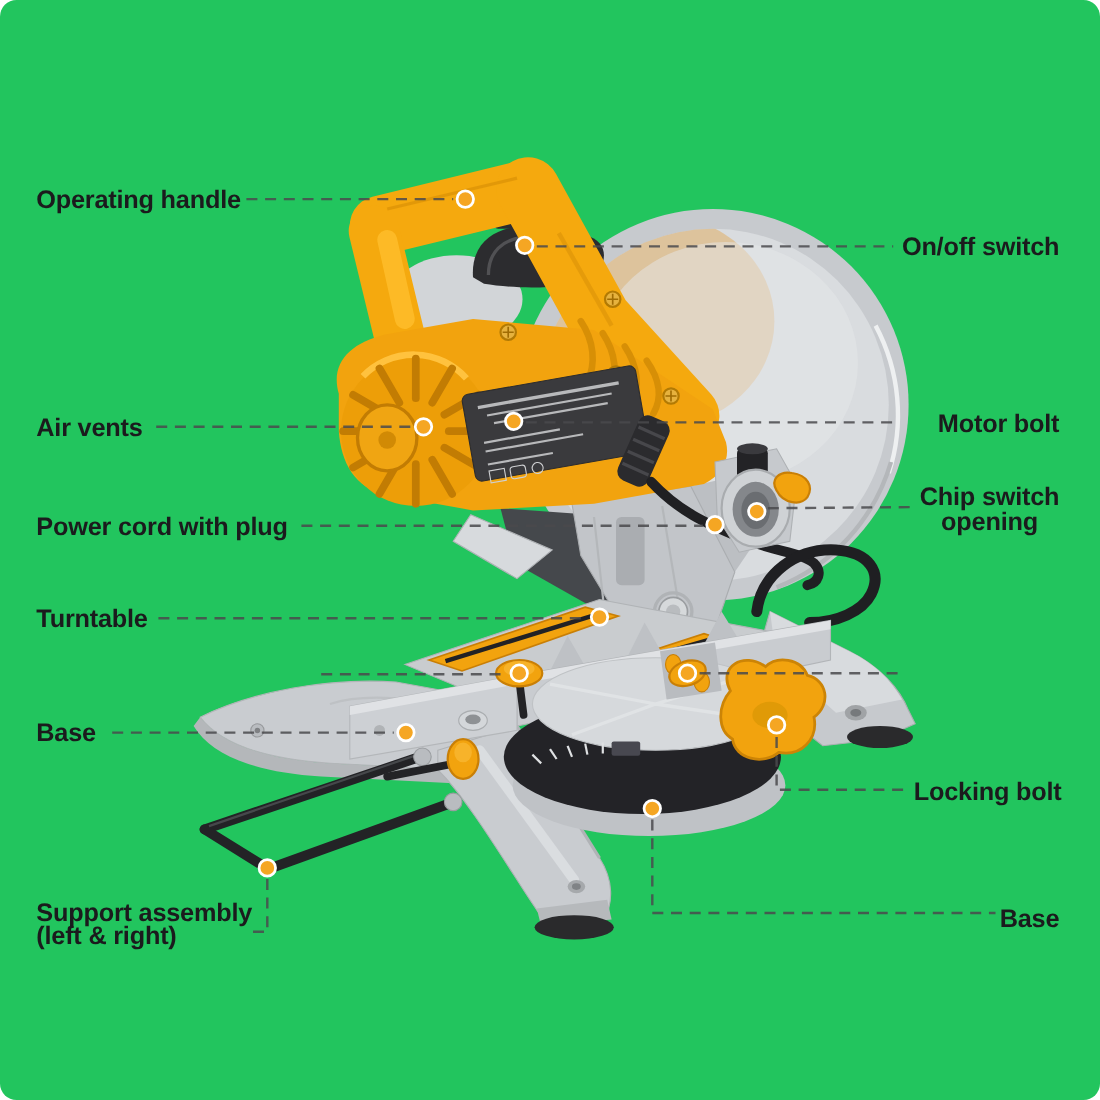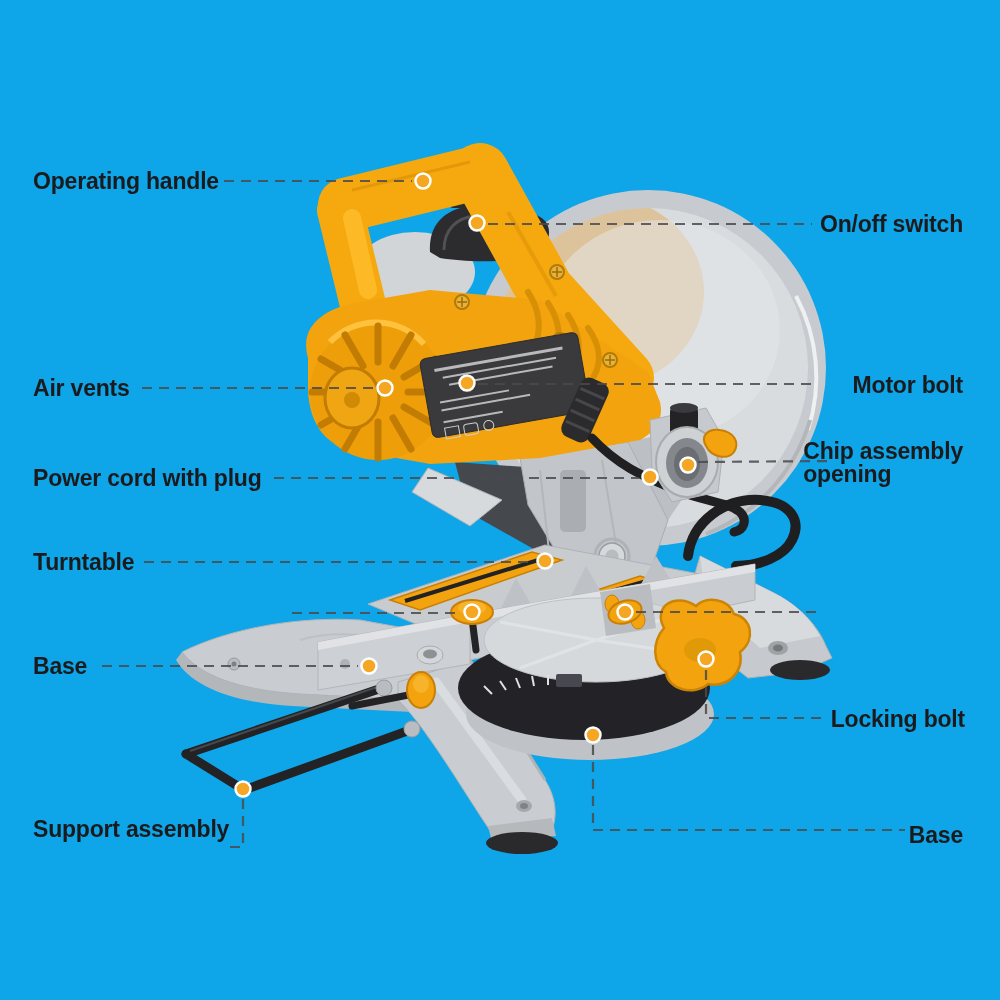--- a/index.html
+++ b/index.html
@@ -1,21 +1,21 @@
 <!DOCTYPE html>
 <html><head>
 <meta charset="utf-8">
 <style>
   html,body{margin:0;padding:0;background:#fff;}
-  .canvas{position:relative;width:1000px;height:1000px;background:#0ea5e9;overflow:hidden;
-          font-family:"Liberation Sans", sans-serif;}
+  .canvas{position:relative;width:1000px;height:1000px;background:#22c55e;overflow:hidden;
+          font-family:"Liberation Sans", sans-serif;border-radius:15px;}
   .art{position:absolute;left:0;top:0;}
   .lbl{position:absolute;font-weight:700;font-size:23px;line-height:26px;
        color:#1b1b1d;letter-spacing:-0.2px;white-space:nowrap;}
-  .lbl.right{text-align:left;}
+  .lbl.right{text-align:center;}
   .two{line-height:21px;}
   .two.ch{line-height:23px;}
 </style>
 </head>
 <body>
 
 <div class="canvas">
 
   <svg class="art" width="1000" height="1000" viewBox="0 0 1000 1000">
 
@@ -267,24 +267,25 @@
     </g>
   </svg>
 
   <div class="lbl" style="left:33px;top:168px">Operating handle</div>
   <div class="lbl" style="left:33px;top:375px">Air vents</div>
   <div class="lbl" style="left:33px;top:465px">Power cord with plug</div>
   <div class="lbl" style="left:33px;top:549px">Turntable</div>
   <div class="lbl" style="left:33px;top:653px">Base</div>
   <div class="lbl two" style="left:33px;top:819px">
     <div>Support assembly</div>
+    <div>(left &amp; right)</div>
   </div>
 
   <div class="lbl right" style="right:37px;top:211px">On/off switch</div>
   <div class="lbl right" style="right:37px;top:372px">Motor bolt</div>
   <div class="lbl right two ch" style="right:37px;top:440px">
-    <div>Chip assembly</div>
+    <div>Chip switch</div>
     <div>opening</div>
   </div>
   <div class="lbl right" style="right:35px;top:706px">Locking bolt</div>
   <div class="lbl right" style="right:37px;top:822px">Base</div>
 
 </div>
 
 </body></html>

